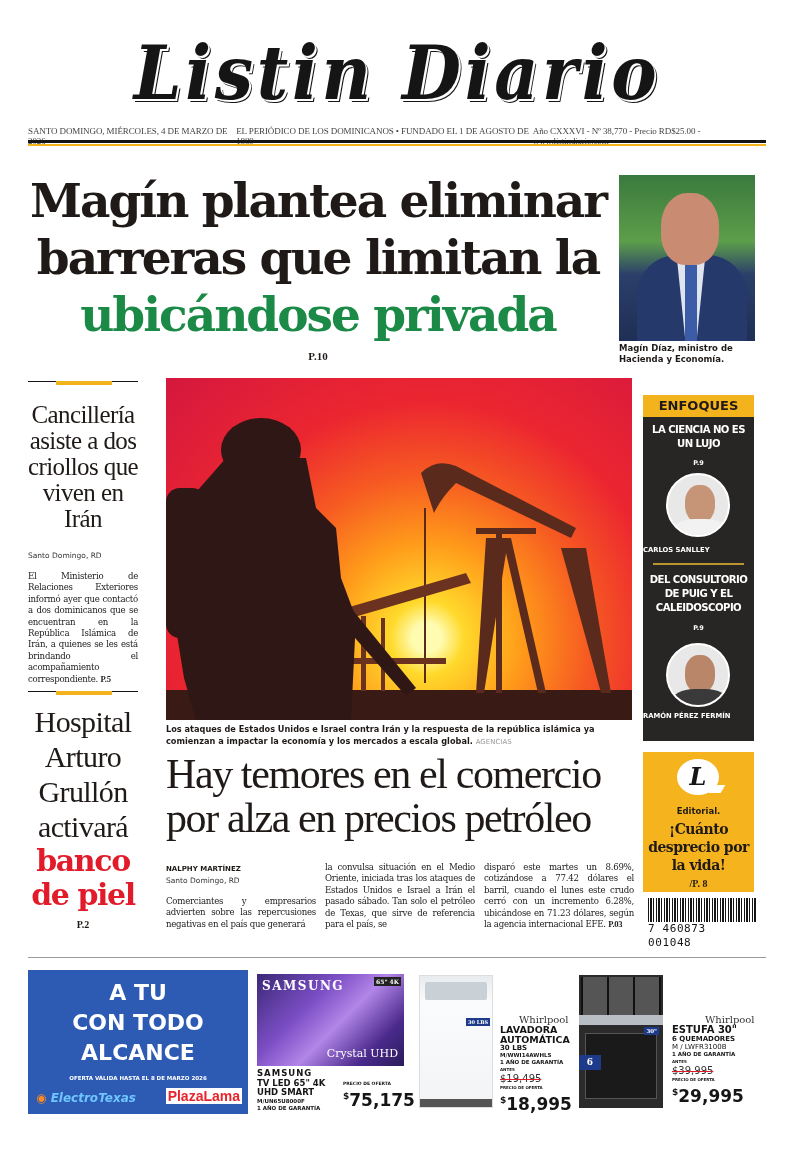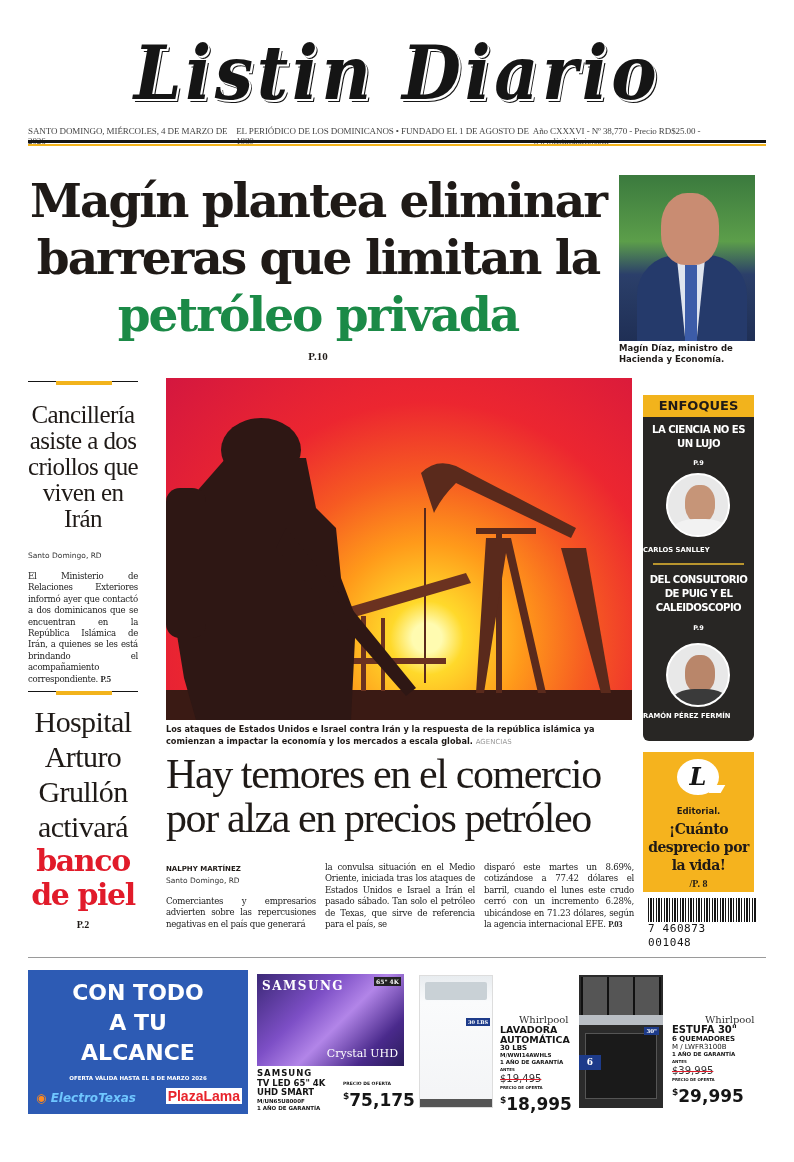--- a/index.html
+++ b/index.html
@@ -52,21 +52,21 @@
   .main-caption { left: 166px; top: 724px; width: 470px; font-family: "DejaVu Sans", sans-serif;
     font-size: 8.2px; font-weight: bold; line-height: 11.5px; color: #1f1a17; }
   .main-caption .credit { font-weight: normal; color: #999; font-size: 7px; }
 
   .second-hl { left: 166px; top: 752px; width: 470px; font-family: "Liberation Serif", serif;
     font-size: 42px; line-height: 44px; letter-spacing: -1.4px; color: #1f1a17; }
 
   .author { font-family: "DejaVu Sans", sans-serif; font-size: 7px; font-weight: bold; color: #1f1a17; }
 
   
-  .enfoques { left: 643px; top: 395px; width: 111px; height: 346px; background: #282624; border-radius: 6px; }
+  .enfoques { left: 643px; top: 395px; width: 111px; height: 346px; background: #282624; }
   .enf-head { position:absolute; left: 0; top: 0; width: 111px; height: 22px; background: #f2b31c;
     font-family: "DejaVu Sans", sans-serif; font-weight: bold; font-size: 13px; text-align: center; line-height: 22px; color: #1f1a17; }
   .enf-title { position:absolute; left: 2px; width: 107px; text-align: center; font-family: "DejaVu Sans", sans-serif;
     font-weight: bold; font-size: 11px; line-height: 14px; color: #fff; letter-spacing: -0.6px; transform: scaleX(0.92); }
   .enf-page { position:absolute; left: 0; width: 111px; text-align: center; color: #fff; font-family: "DejaVu Sans", sans-serif; font-weight: bold; font-size: 6.5px; }
   .enf-avatar { position:absolute; left: 23px; width: 64px; height: 64px; border-radius: 50%; background: #e8e8e8; border: 2px solid #fff; overflow: hidden; }
   .enf-avatar .f { position:absolute; left: 17px; top: 10px; width: 30px; height: 38px; border-radius: 45%; background: #c69578; }
   .enf-avatar .s { position:absolute; left: 4px; top: 44px; width: 56px; height: 30px; border-radius: 40% 40% 0 0; }
   .enf-name { position:absolute; left: 0; width: 111px; color: #fff; font-family: "DejaVu Sans", sans-serif; font-weight: bold; font-size: 6.8px; }
   .enf-sep { position:absolute; left: 10px; width: 91px; height: 2px; background: #b8942e; }
@@ -127,21 +127,21 @@
   <span>SANTO DOMINGO, MIÉRCOLES, 4 DE MARZO DE 2026</span>
   <span>EL PERIÓDICO DE LOS DOMINICANOS • FUNDADO EL 1 DE AGOSTO DE 1889</span>
   <span>Año CXXXVI - Nº 38,770 - Precio RD$25.00 - www.listindiario.com</span>
 </div>
 <div class="abs rule-black"></div>
 <div class="abs rule-gold"></div>
 
 <div class="abs lead-hl">
   <div>Magín plantea eliminar</div>
   <div>barreras que limitan la</div>
-  <div class="green">petróleo privada</div>
+  <div class="green">ubicándose privada</div>
 </div>
 <div class="abs lead-ref">P.10</div>
 
 <div class="abs photo-magin">
   <div class="suit"></div>
     <div class="shirt"></div>
     <div class="tie"></div>
     <div class="head"></div>
 </div>
 <div class="abs caption-magin">Magín Díaz, ministro de Hacienda y Economía.</div>
@@ -235,22 +235,22 @@
 
 <div class="abs barcode">
   <div class="bars"></div>
   <div class="num">7 460873 001048</div>
 </div>
 
 <div class="abs bottom-rule"></div>
 
 <div class="abs ad-blue">
   <div class="big">
+    <div>A TU</div>
     <div>CON TODO</div>
-    <div>A TU</div>
     <div>ALCANCE</div>
   </div>
   <div class="small">OFERTA VÁLIDA  HASTA EL 8 DE MARZO 2026</div>
   <div class="logo1">◉ <span>Electro</span><span style="color:#6fc6ff">Texas</span></div>
   <div class="logo2">PlazaLama</div>
 </div>
 
 <div class="abs tv">
   <div class="brand">SAMSUNG</div>
   <div class="tag">65" 4K</div>

